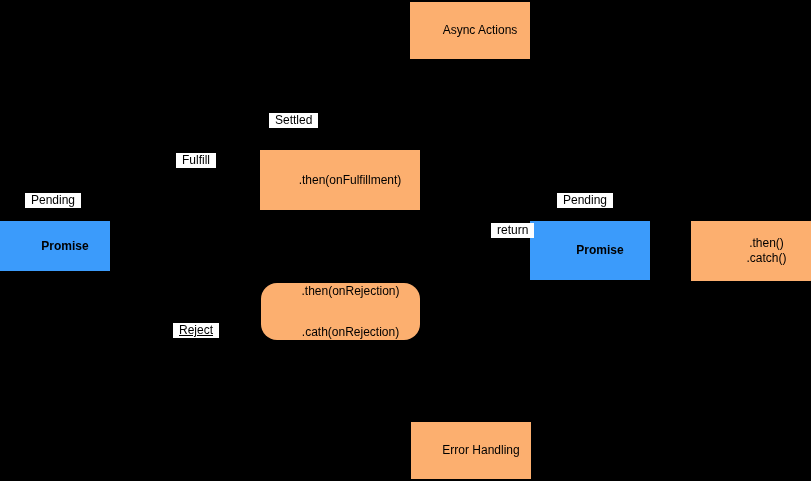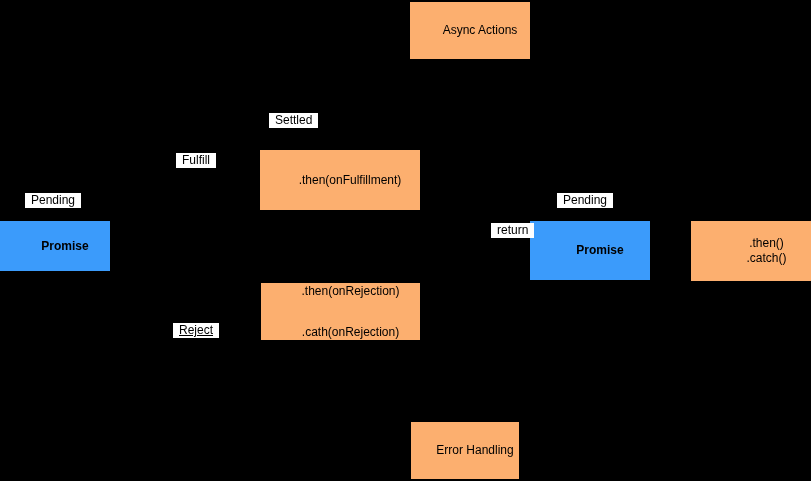--- a/index.html
+++ b/index.html
@@ -69,35 +69,35 @@
   </div>
 
   <div class="node blue bold" style="left:0px;top:221px;width:110px;height:50px;">
     <span class="line">Promise</span>
   </div>
 
   <div class="node orange" style="left:260px;top:150px;width:160px;height:60px;">
     <span class="line">.then(onFulfillment)</span>
   </div>
 
-  <div class="node orange" style="left:261px;top:283px;width:159px;height:57px;">
+  <div class="node orange" style="left:261px;top:283px;width:159px;height:57px;border-radius:16px;">
     <span class="line">.then(onRejection)</span>
     <span class="line" style="margin-top:26px;">.cath(onRejection)</span>
   </div>
 
   <div class="node blue bold" style="left:530px;top:221px;width:120px;height:59px;">
     <span class="line">Promise</span>
   </div>
 
   <div class="node orange" style="left:691px;top:221px;width:131px;height:60px;">
     <span class="line">.then()</span>
     <span class="line">.catch()</span>
   </div>
 
-  <div class="node orange" style="left:411px;top:422px;width:108px;height:57px;">
+  <div class="node orange" style="left:411px;top:422px;width:120px;height:57px;">
     <span class="line">Error Handling</span>
   </div>
 
   <div class="edge-label" style="left:25px;top:193px;">Pending</div>
   <div class="edge-label" style="left:176px;top:153px;">Fulfill</div>
   <div class="edge-label" style="left:269px;top:113px;">Settled</div>
   <div class="edge-label" style="left:173px;top:323px;text-decoration:underline;">Reject</div>
   <div class="edge-label" style="left:491px;top:223px;">return</div>
   <div class="edge-label" style="left:557px;top:193px;">Pending</div>
 

